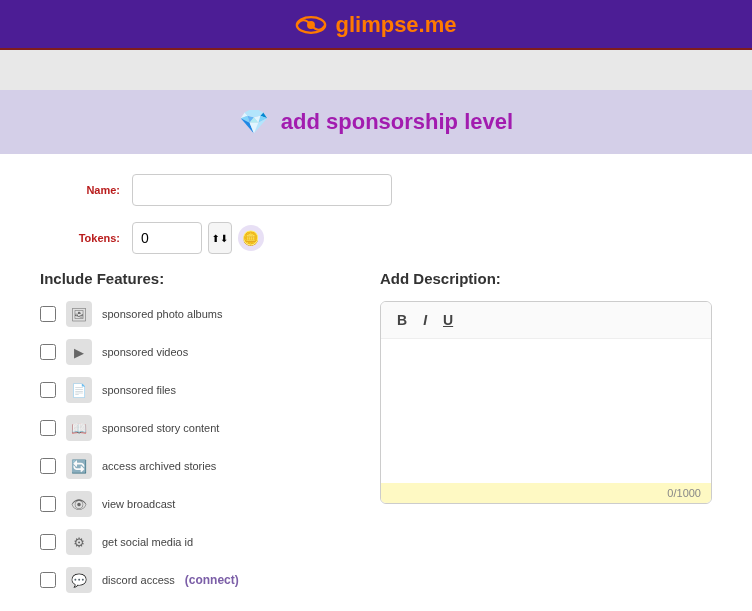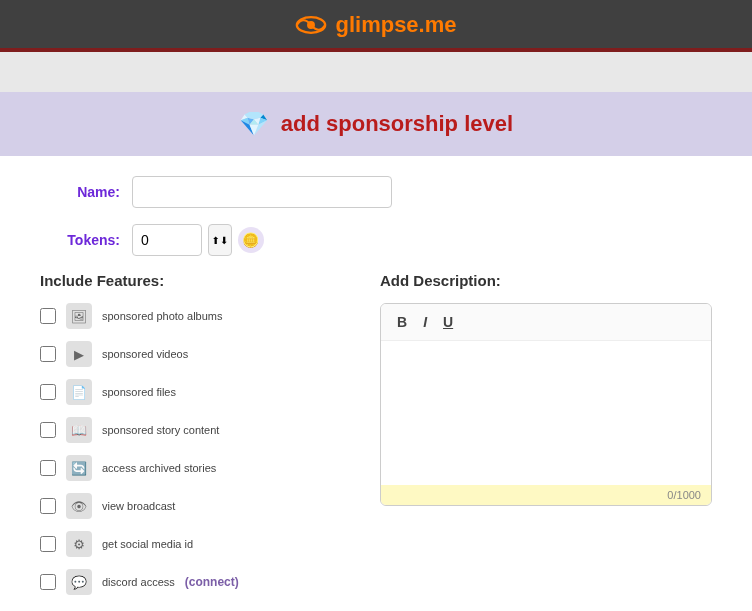--- a/index.html
+++ b/index.html
@@ -5,24 +5,24 @@
     * { box-sizing: border-box; margin: 0; padding: 0; }
     body {
       font-family: Arial, sans-serif;
       background: #f0f0f0;
       width: 752px;
       min-height: 611px;
       display: flex;
       flex-direction: column;
     }
     .top-bar {
-      background: #404040;
+      background: #4c1d95;
       padding: 12px 0 10px;
       text-align: center;
-      border-bottom: 4px solid #7f1d1d;
+      border-bottom: 2px solid #7f1d1d;
     }
     .logo-area {
       display: flex;
       align-items: center;
       justify-content: center;
       gap: 8px;
     }
     .logo-text {
       font-size: 22px;
       font-weight: bold;
@@ -47,37 +47,37 @@
       padding: 18px 0;
       display: flex;
       align-items: center;
       justify-content: center;
       gap: 12px;
       margin-bottom: 20px;
     }
     .header-title {
       font-size: 22px;
       font-weight: bold;
-      color: #b91c1c;
+      color: #a21caf;
     }
     .diamond-icon {
       font-size: 24px;
     }
     .form-section {
       padding: 0 40px;
     }
     .form-row {
       display: flex;
       align-items: center;
       margin-bottom: 16px;
     }
     .form-label {
-      font-size: 14px;
-      font-weight: bold;
-      color: #6d28d9;
+      font-size: 11px;
+      font-weight: bold;
+      color: #b91c1c;
       width: 80px;
       text-align: right;
       margin-right: 12px;
     }
     .name-input {
       width: 260px;
       height: 32px;
       border: 1px solid #ccc;
       border-radius: 4px;
       padding: 4px 8px;

